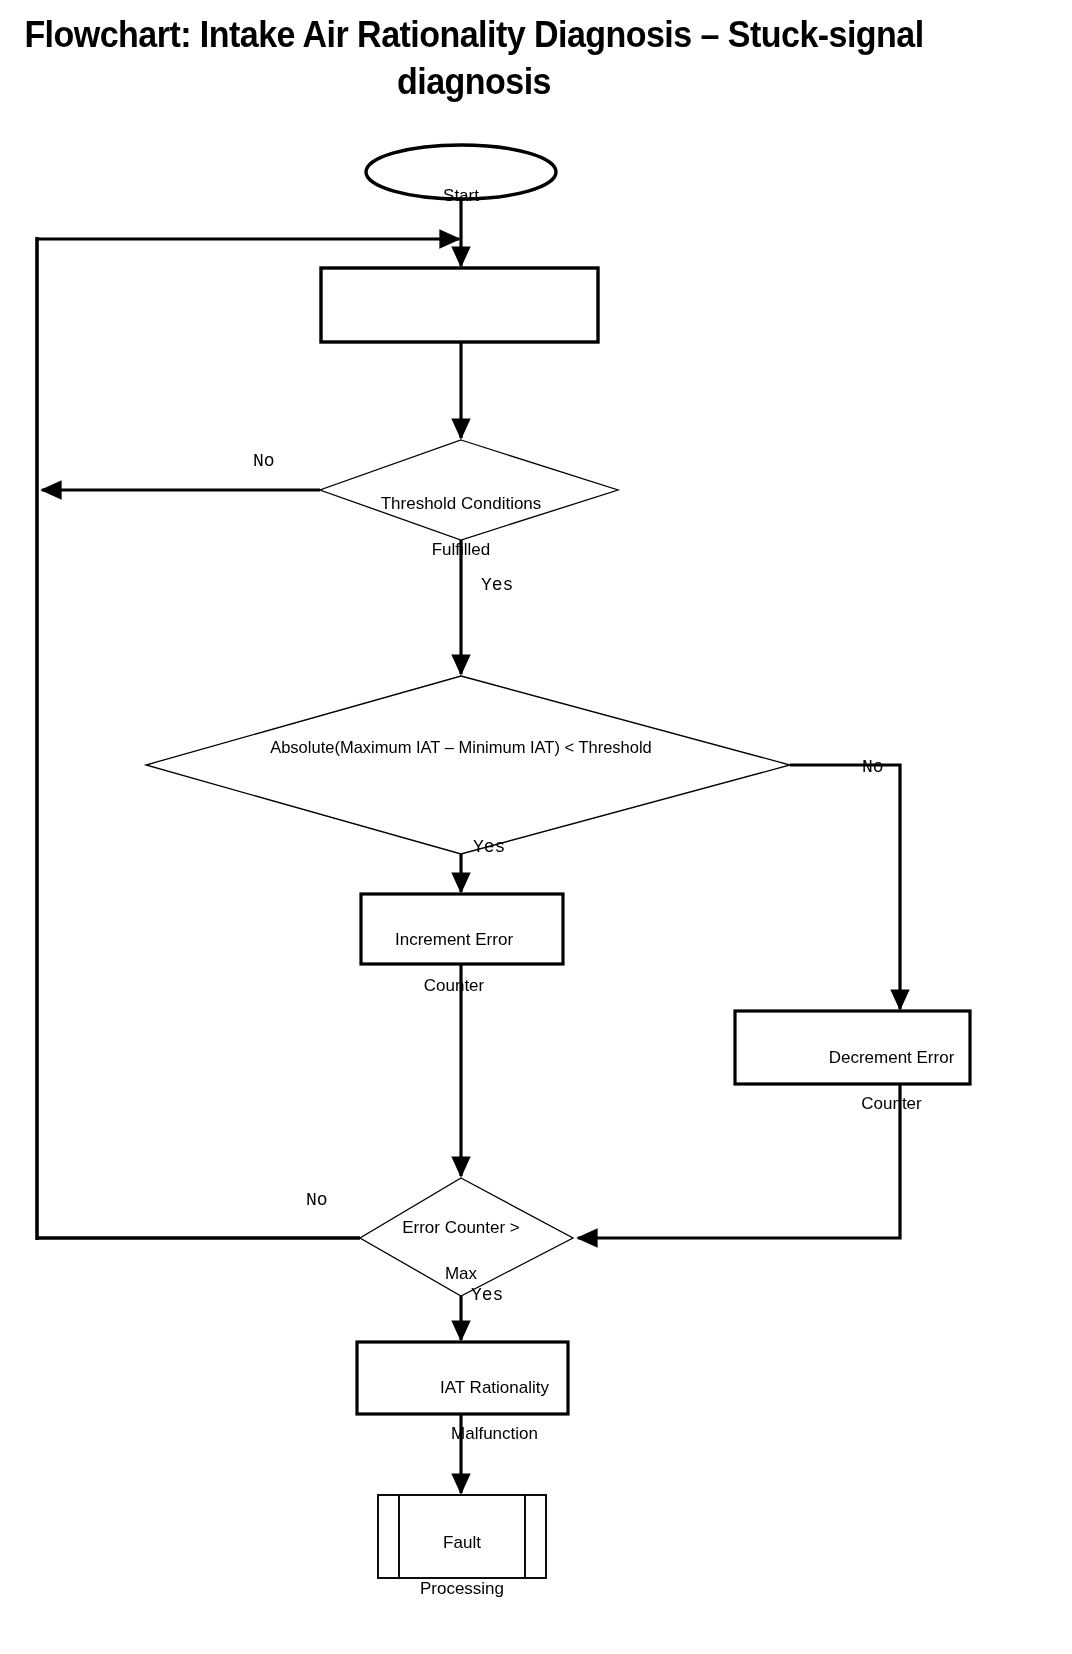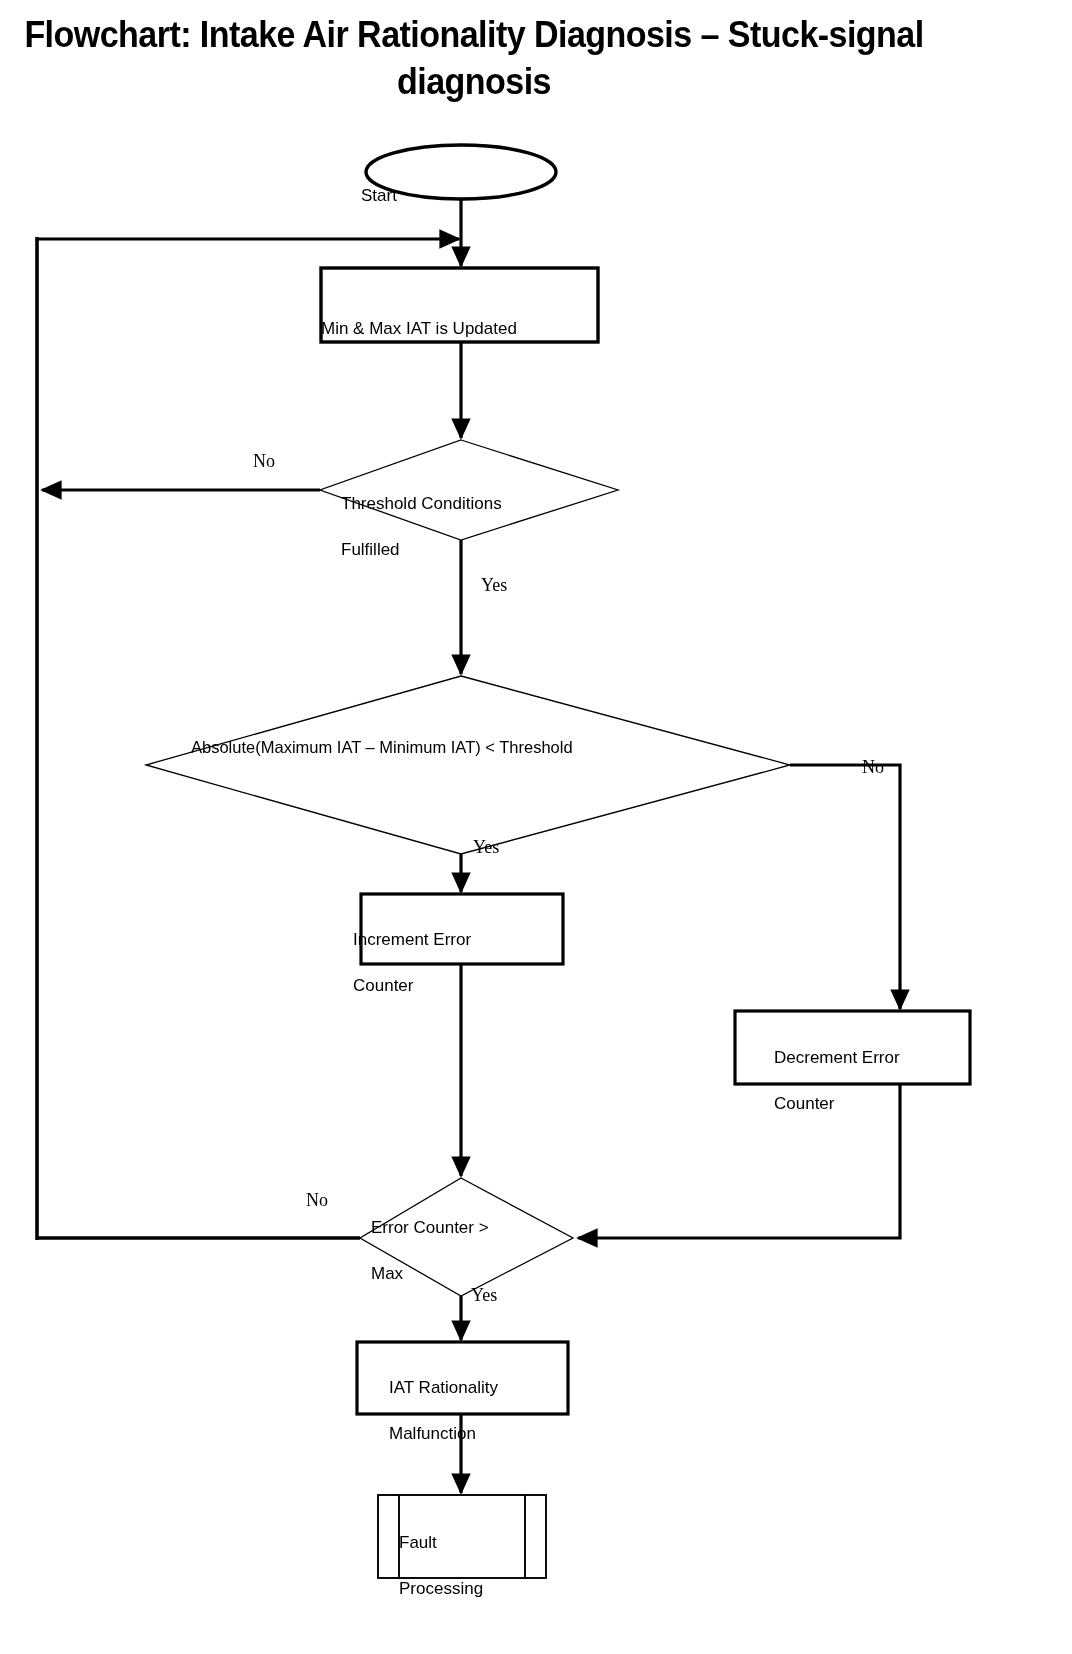--- a/index.html
+++ b/index.html
@@ -36,31 +36,31 @@
   }
   #diagram {
     position: absolute;
     left: 0;
     top: 0;
     width: 1072px;
     height: 1654px;
   }
   .nodelabel {
     position: absolute;
-    text-align: left;
+    text-align: center;
     font-family: "Liberation Sans", sans-serif;
     font-size: 17px;
     line-height: 1.35;
     color: #000000;
     pointer-events: none;
     white-space: pre-line;
   }
   .edgelabel {
     position: absolute;
-    font-family: Liberation Serif, serif;
+    font-family: Liberation Mono, monospace;
     font-size: 18px;
     line-height: 1;
     color: #000000;
     white-space: nowrap;
   }
 </style>
 </head>
 <body>
 
 <div id="page">
@@ -121,23 +121,20 @@
 
     <line x1="461" y1="1296" x2="461" y2="1340" stroke="#000000" stroke-width="3.2" marker-end="url(#arrow)"></line>
 
     <line x1="461" y1="1414" x2="461" y2="1493" stroke="#000000" stroke-width="3.2" marker-end="url(#arrow)"></line>
   </svg>
 
   <div class="nodelabel" style="left:361px; top:162px; width:200px;">
     <span>Start</span>
   </div>
 
-  <div class="nodelabel" style="left:321px; top:295px; width:277px;">
-    <span>Min &amp; Max IAT is Updated</span>
-  </div>
 
   <div class="nodelabel" style="left:341px; top:470px; width:240px;">
     <span>Threshold Conditions</span><br>
     <span>Fulfilled</span>
   </div>
 
   <div class="nodelabel" style="left:191px; top:714px; width:540px; font-size:16.5px;">
     <span>Absolute(Maximum IAT – Minimum IAT) &lt; Threshold</span>
   </div>
 

